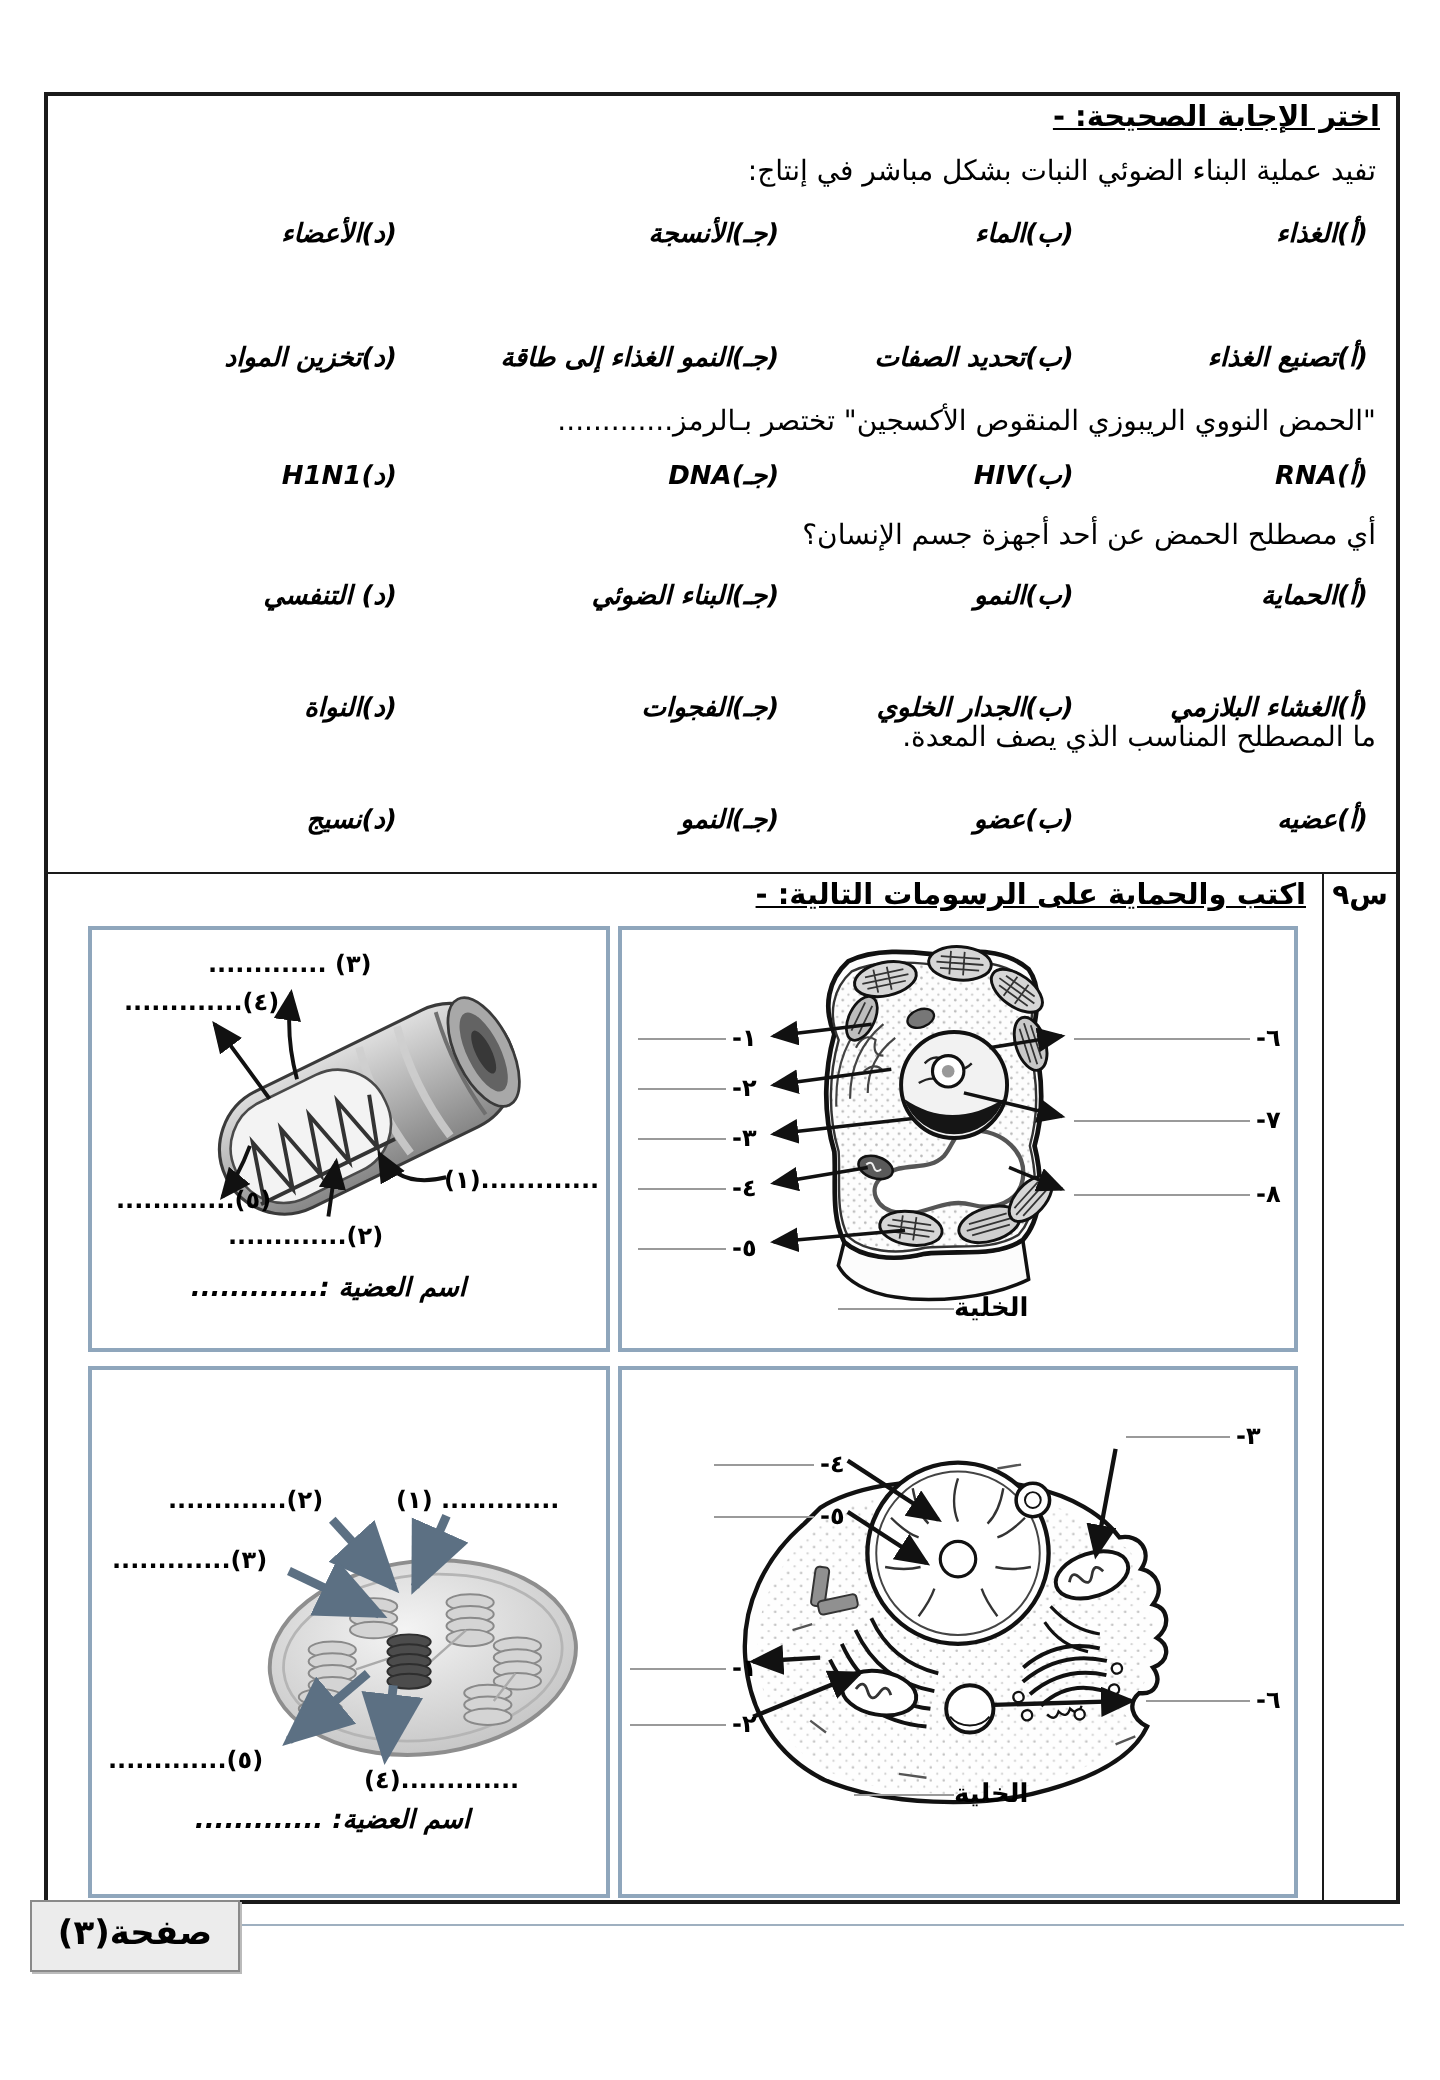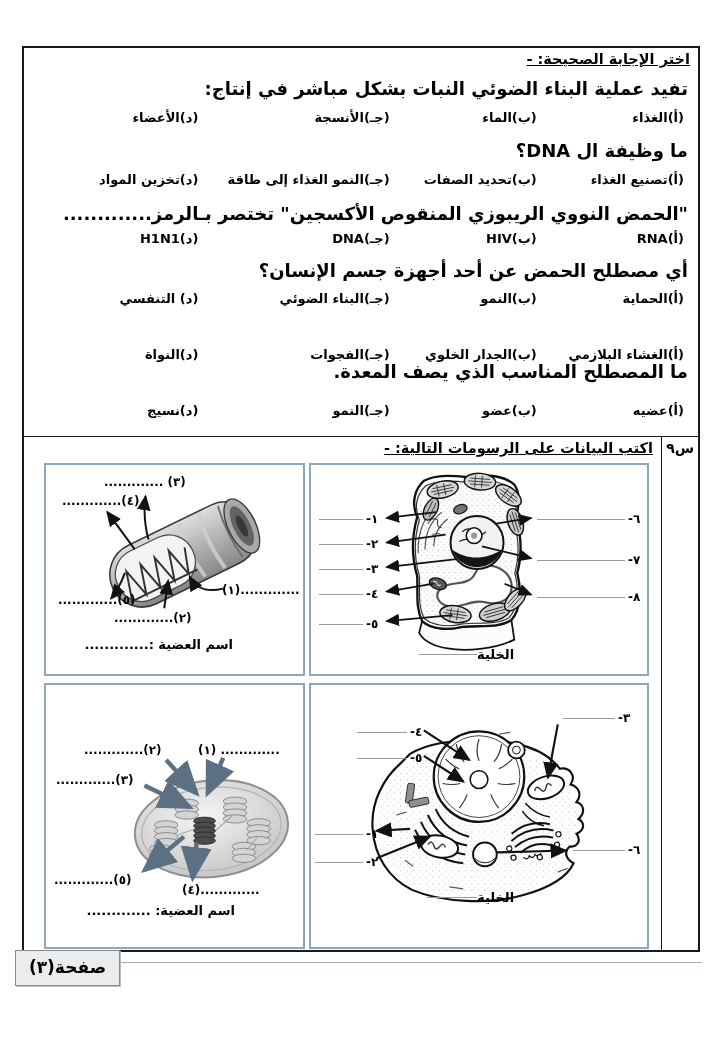--- a/index.html
+++ b/index.html
@@ -10,35 +10,35 @@
   .trow{display:flex;flex-direction:row;position:relative;}
   .trow1{height:389px;border-bottom:1.5px solid #1a1a1a;box-sizing:border-box;}
   .trow2{height:513px;}
   .idcol{width:37px;flex:0 0 37px;border-left:1.4px solid #1a1a1a;position:relative;
         font-weight:bold;font-size:14px;box-sizing:border-box;}
   .qid{position:absolute;top:3px;right:4px;}
   .qnum{position:absolute;right:7px;font-weight:bold;font-size:13.5px;}
   .contentcol{flex:1;position:relative;}
   .sec-header{position:absolute;top:3px;right:8px;font-weight:bold;font-size:14.5px;
         text-decoration:underline;}
-  .qtext{position:absolute;right:10px;left:8px;font-weight:bold;font-size:18px;white-space:nowrap;}
+  .qtext{position:absolute;right:10px;left:8px;font-weight:normal;font-size:14px;white-space:nowrap;}
   .optrow{position:absolute;right:14px;left:8px;display:flex;direction:rtl;
         font-weight:bold;font-size:13px;}
-  .opt{white-space:nowrap;}
+  .opt{white-space:nowrap;font-style:italic;}
   .opt.c1{width:23%;} .opt.c2{width:23%;} .opt.c3{width:28%;margin-left:12px;} .opt.c4{width:26%;}
   .panel{position:absolute;border:2px solid #8fa6bc;background:#fff;box-sizing:border-box;}
   .panel svg{position:absolute;left:0;top:0;width:100%;height:100%;}
   .dotlbl{position:absolute;direction:ltr;font-weight:bold;font-size:12px;
         letter-spacing:1px;white-space:nowrap;}
   .lblrow{position:absolute;display:flex;align-items:center;direction:ltr;
         font-weight:bold;font-size:12px;height:14px;}
   .lblrow span{unicode-bidi:isolate;}
   .bline{display:inline-block;height:0;border-top:1.2px solid #9a9a9a;margin-right:3px;}
   .capline{display:inline-block;height:0;border-top:1.2px solid #9a9a9a;margin-left:4px;}
-  .cap{position:absolute;direction:rtl;font-weight:bold;font-size:13px;white-space:nowrap;}
+  .cap{position:absolute;direction:rtl;font-weight:bold;font-size:13px;white-space:nowrap;font-style:italic;}
   .caprow{position:absolute;display:flex;align-items:center;direction:rtl;
         font-weight:bold;font-size:13px;height:16px;white-space:nowrap;}
   .footer-box{position:absolute;left:15px;top:950px;width:103px;height:34px;
         background:#ececec;border:1px solid #8a8a8a;text-align:center;line-height:33px;
         font-weight:bold;font-size:17px;box-shadow:1px 1px 0 #bbb;}
   .footer-line{position:absolute;left:116px;top:962px;width:586px;height:0;
         border-top:1.5px solid #9fb0c0;}
 </style>
 </head>
 <body>
@@ -51,21 +51,20 @@
         <span class="sec-header">اختر الإجابة الصحيحة: -</span>
 
         <span class="qtext" style="top:30px">تفيد عملية البناء الضوئي النبات بشكل مباشر في إنتاج:</span>
         <div class="optrow" style="top:62px">
           <span class="opt c1">(أ)الغذاء</span>
           <span class="opt c2">(ب)الماء</span>
           <span class="opt c3">(جـ)الأنسجة</span>
           <span class="opt c4">(د)الأعضاء</span>
         </div>
 
-        <span class="qtext" style="top:92px">ما وظيفة ال DNA؟</span>
         <div class="optrow" style="top:124px">
           <span class="opt c1">(أ)تصنيع الغذاء</span>
           <span class="opt c2">(ب)تحديد الصفات</span>
           <span class="opt c3">(جـ)النمو الغذاء إلى طاقة</span>
           <span class="opt c4">(د)تخزين المواد</span>
         </div>
 
         <span class="qtext" style="top:155px">"الحمض النووي الريبوزي المنقوص الأكسجين" تختصر بـالرمز.............</span>
         <div class="optrow" style="top:183px">
           <span class="opt c1">(أ)RNA</span>
@@ -97,21 +96,21 @@
           <span class="opt c4">(د)نسيج</span>
         </div>
       </div>
     </div>
 
     <div class="trow trow2">
       <div class="idcol">
         <span class="qid">س٩</span>
       </div>
       <div class="contentcol">
-        <span class="sec-header">اكتب البيانات على الرسومات التالية: -</span>
+        <span class="sec-header">اكتب والحماية على الرسومات التالية: -</span>
 
         <div class="panel" style="left:20px;top:26px;width:261px;height:213px">
           <svg viewBox="0 0 261 213">
             <defs>
               <linearGradient id="mg" x1="0" y1="0" x2="0" y2="1">
                 <stop offset="0" stop-color="#dedede"></stop>
                   <stop offset="1" stop-color="#868686"></stop>
               </linearGradient>
               <marker id="pm" markerWidth="9" markerHeight="8" refX="7" refY="3.5" orient="auto-start-reverse">
                 <path d="M0,0 L8,3.5 L0,7 Z" fill="#111"></path>

